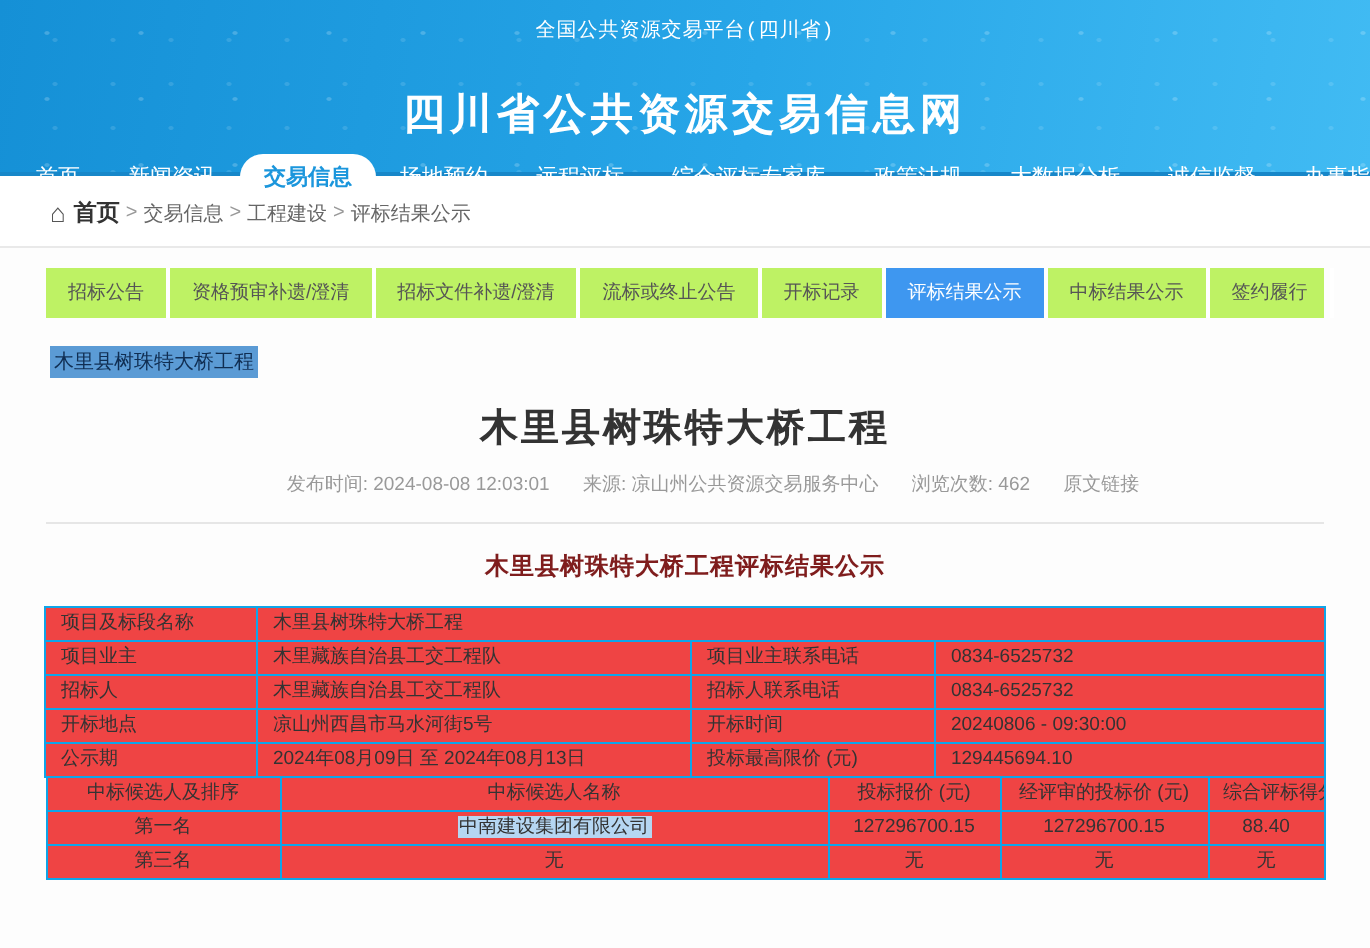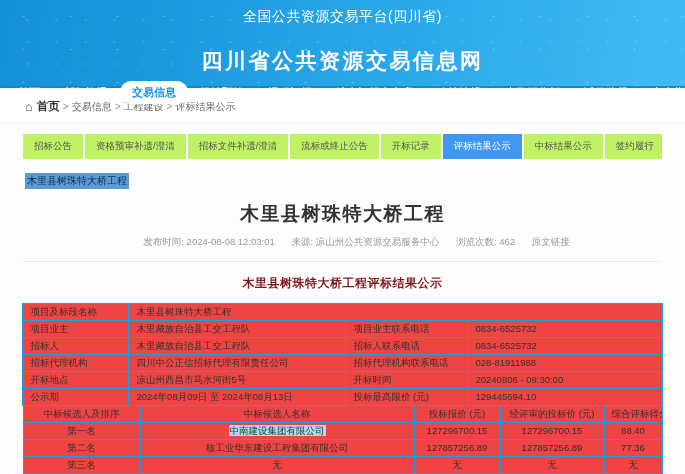--- a/index.html
+++ b/index.html
@@ -5,21 +5,21 @@
   * { box-sizing: border-box; margin: 0; padding: 0; }
   html,body { width:685px; height:474px; overflow:hidden; }
   body { font-family:"Liberation Sans","DejaVu Sans",sans-serif; background:#fdfdfd; position:relative; }
 
   
   .site-header { height:88px; background:linear-gradient(100deg,#1590d6 0%,#27a6e8 55%,#41bbf3 100%); position:relative; border-bottom:2px solid #1787c9; }
   .site-header::after { content:""; position:absolute; inset:0; pointer-events:none;
     background-image:radial-gradient(rgba(255,255,255,.20) 1px,transparent 1.6px),radial-gradient(rgba(255,255,255,.12) 1px,transparent 1.6px);
     background-size:47px 33px,29px 22px; background-position:0 0,13px 9px; }
   .banner { text-align:center; padding-top:8px; color:#fff; position:relative; z-index:2; }
-  .platform-title { font-size:14px; letter-spacing:.5px; }
+  .platform-title { font-size:10px; letter-spacing:.5px;font-family:Liberation Mono, monospace; }
   .site-title { font-size:21px; font-weight:bold; letter-spacing:2.5px; margin-top:21px; }
   .main-nav { display:flex; justify-content:space-evenly; align-items:center; height:31px; margin-top:2px; position:relative; z-index:2; padding:0 6px; }
   .nav-item { color:#fff; font-size:11px; white-space:nowrap; padding:4px 12px; border-radius:13px; cursor:pointer; }
   .nav-item.active { background:#fff; color:#1b96dc; font-weight:bold; }
 
   
   .breadcrumb { display:flex; align-items:center; padding:11px 0 9px 25px; border-bottom:1px solid #e9e9e9; font-size:10px; color:#666; background:#fff; }
   .home-icon { font-size:13px; line-height:10px; color:#555; margin-right:4px; }
   .crumb-home { font-size:11.5px; font-weight:bold; color:#333; cursor:pointer; }
   .crumb-sep { margin:0 3px; color:#999; }
@@ -129,26 +129,20 @@
     <td class="lbl">项目业主联系电话</td>
     <td class="lbl">0834-6525732</td>
   </tr>
   <tr>
     <td class="lbl">招标人</td>
     <td class="lbl">木里藏族自治县工交工程队</td>
     <td class="lbl">招标人联系电话</td>
     <td class="lbl">0834-6525732</td>
   </tr>
   <tr>
-    <td class="lbl">招标代理机构</td>
-    <td class="lbl">四川中公正信招标代理有限责任公司</td>
-    <td class="lbl">招标代理机构联系电话</td>
-    <td class="lbl">028-81911988</td>
-  </tr>
-  <tr>
     <td class="lbl">开标地点</td>
     <td class="lbl">凉山州西昌市马水河街5号</td>
     <td class="lbl">开标时间</td>
     <td class="lbl">20240806 - 09:30:00</td>
   </tr>
   <tr>
     <td class="lbl">公示期</td>
     <td class="lbl">2024年08月09日 至 2024年08月13日</td>
     <td class="lbl">投标最高限价 (元)</td>
     <td class="lbl">129445694.10</td>
@@ -173,27 +167,20 @@
     <th>综合评标得分</th>
   </tr>
   <tr>
     <td>第一名</td>
     <td><span class="sel-light">中南建设集团有限公司</span></td>
     <td>127296700.15</td>
     <td>127296700.15</td>
     <td>88.40</td>
   </tr>
   <tr>
-    <td>第二名</td>
-    <td>核工业华东建设工程集团有限公司</td>
-    <td>127857256.89</td>
-    <td>127857256.89</td>
-    <td>77.36</td>
-  </tr>
-  <tr>
     <td>第三名</td>
     <td>无</td>
     <td>无</td>
     <td>无</td>
     <td>无</td>
   </tr>
 </tbody>
   </table>
 
 </body></html>

